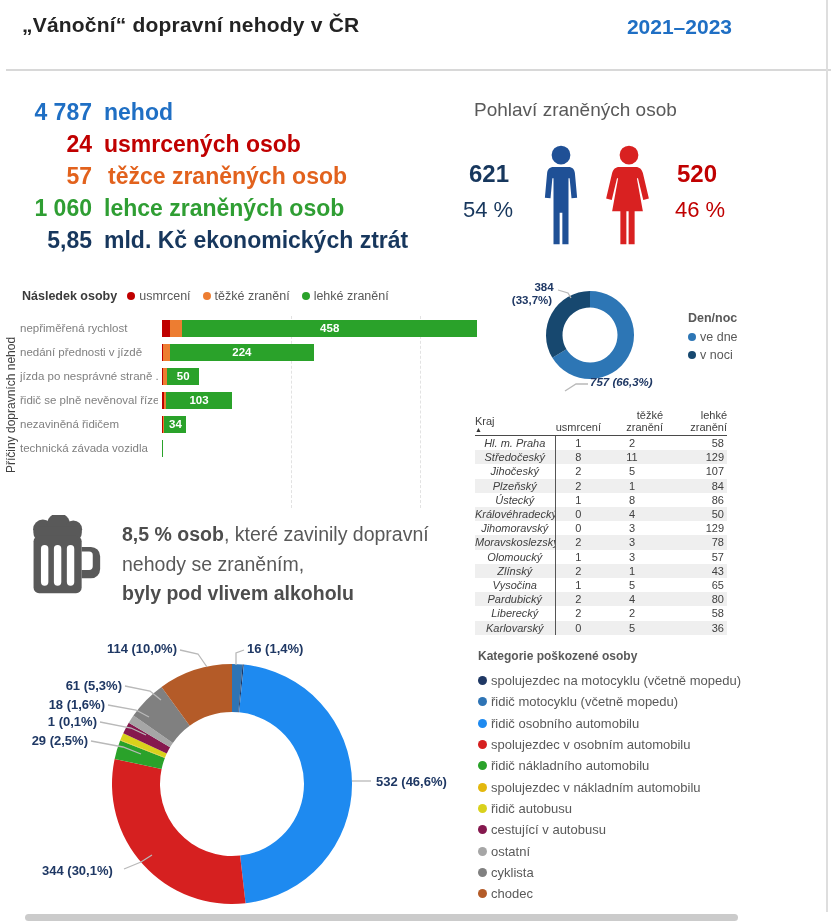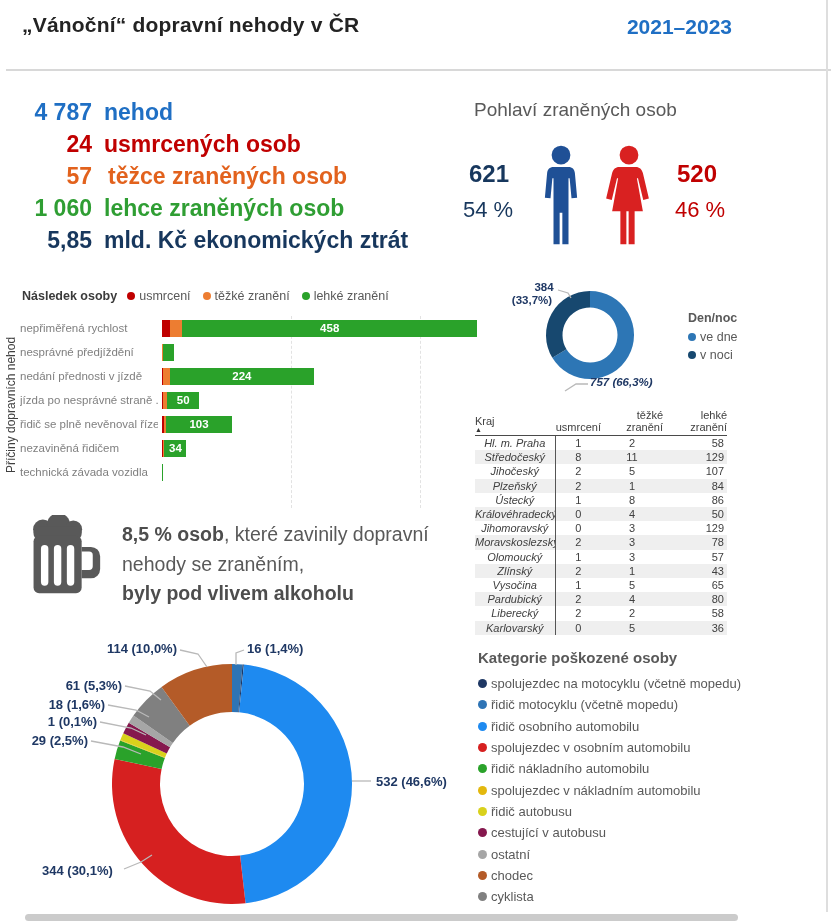--- a/index.html
+++ b/index.html
@@ -68,21 +68,21 @@
   .mug{position:absolute;left:28px;top:515px;}
   .alcohol-text{position:absolute;left:122px;top:520px;width:352px;font-size:19.5px;
     line-height:29.5px;color:#595959;}
   .alcohol-text b{color:#4d4d4d;}
 
   
   .cat-svg{position:absolute;left:102px;top:654px;}
   .leader-svg{position:absolute;left:0;top:630px;pointer-events:none;}
   .cat-call{position:absolute;font-size:13px;font-weight:bold;color:#1f3864;white-space:nowrap;}
   .cat-legend{position:absolute;left:478px;top:649px;font-size:13px;color:#595959;}
-  .cat-legend .lg-title{font-weight:bold;font-size:15px;margin-bottom:7px;color:#595959;}
+  .cat-legend .lg-title{font-weight:bold;font-size:12px;margin-bottom:7px;color:#595959;}
   .cat-legend .lg-item{height:21.3px;margin:0;}
   .cat-legend .lg-dot{width:9px;height:9px;}
 
   .bottom-scrollbar{position:absolute;left:25px;top:914px;width:713px;height:7px;
     background:#cbcbcb;border-radius:4px;}
 </style>
 </head>
 <body>
 
 <div class="page">
@@ -147,27 +147,20 @@
       <div class="gridline" style="left: 400px;"></div>
       <div class="bar-row">
         <div class="bar-cat">nepřiměřená rychlost</div>
         <div class="bar-track">
           <div class="seg" style="width: 7.74px; background: rgb(192, 0, 0);"></div>
           <div class="seg" style="width: 12.255px; background: rgb(237, 125, 49);"></div>
           <div class="seg seg-label" style="width: 295.41px; background: rgb(42, 162, 42);">458</div>
         </div>
       </div>
       <div class="bar-row">
-        <div class="bar-cat">nesprávné předjíždění</div>
-        <div class="bar-track">
-          <div class="seg" style="width: 1.2px; background: rgb(237, 125, 49);"></div>
-          <div class="seg" style="width: 10.32px; background: rgb(42, 162, 42);"></div>
-        </div>
-      </div>
-      <div class="bar-row">
         <div class="bar-cat">nedání přednosti v jízdě</div>
         <div class="bar-track">
           <div class="seg" style="width: 1.2px; background: rgb(192, 0, 0);"></div>
           <div class="seg" style="width: 6.45px; background: rgb(237, 125, 49);"></div>
           <div class="seg seg-label" style="width: 144.48px; background: rgb(42, 162, 42);">224</div>
         </div>
       </div>
       <div class="bar-row">
         <div class="bar-cat">jízda po nesprávné straně ...</div>
         <div class="bar-track">
@@ -418,24 +411,24 @@
         </span>
         <span class="lg-item" style="display: flex; align-items: center;">
           <span class="lg-dot" style="background: rgb(133, 24, 78);"></span>
           <span>cestující v autobusu</span>
         </span>
         <span class="lg-item" style="display: flex; align-items: center;">
           <span class="lg-dot" style="background: rgb(166, 166, 166);"></span>
           <span>ostatní</span>
         </span>
         <span class="lg-item" style="display: flex; align-items: center;">
+          <span class="lg-dot" style="background: rgb(128, 128, 128);"></span>
+          <span>cyklista</span>
+        </span>
+        <span class="lg-item" style="display: flex; align-items: center;">
           <span class="lg-dot" style="background: rgb(180, 91, 40);"></span>
           <span>chodec</span>
         </span>
-        <span class="lg-item" style="display: flex; align-items: center;">
-          <span class="lg-dot" style="background: rgb(128, 128, 128);"></span>
-          <span>cyklista</span>
-        </span>
       </div>
   </div>
 
   <div class="bottom-scrollbar"></div>
 </div>
 
 </body></html>

